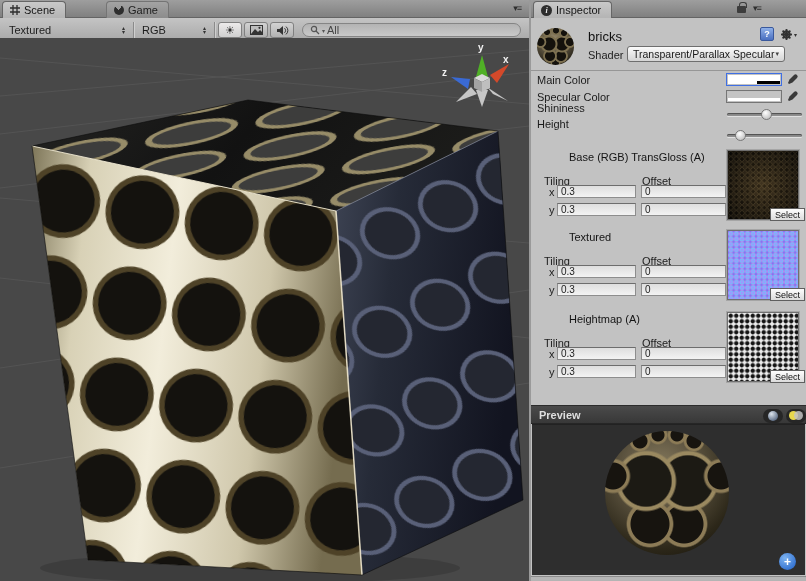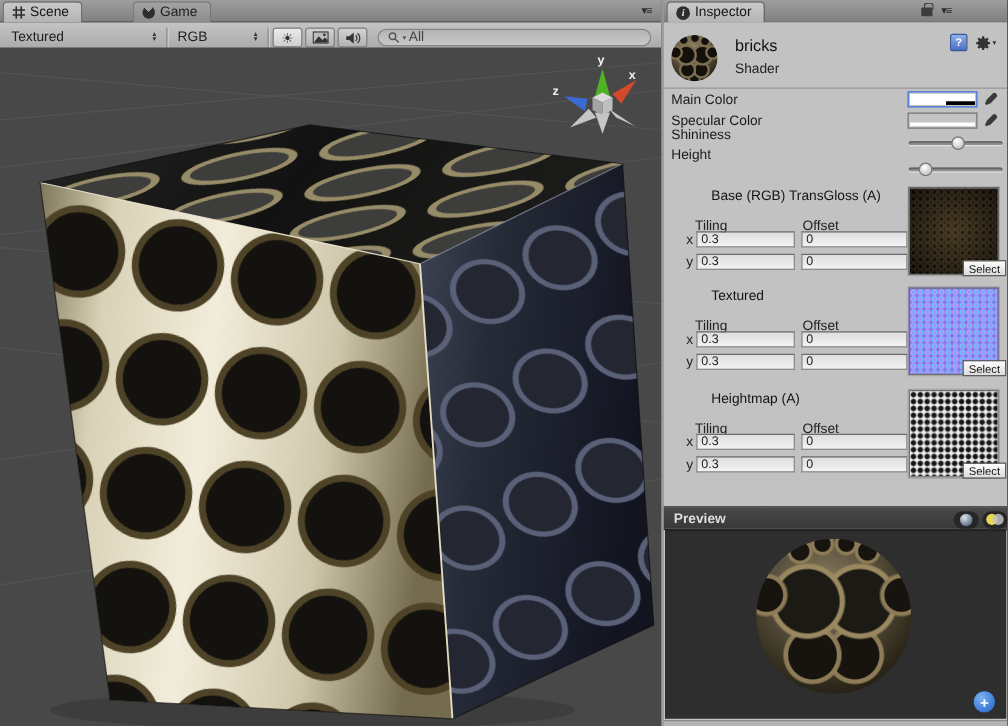--- a/index.html
+++ b/index.html
@@ -90,21 +90,21 @@
 
   .slider { position:absolute; left:196px; width:75px; height:12px; cursor:pointer; }
   .slider .track { position:absolute; left:0; right:0; top:5px; height:3px; border-radius:2px; background:#8e8e8e;
                    box-shadow:inset 0 1px 1px rgba(0,0,0,.45), 0 1px 0 rgba(255,255,255,.5); }
   .slider .knob { position:absolute; top:1px; width:11px; height:11px; border-radius:50%;
                   background:radial-gradient(circle at 40% 32%, #ffffff, #c9c9c9 70%, #adadad); border:1px solid #787878; }
 
   .slot { position:absolute; left:0; right:0; height:78px; }
   .slot-label { position:absolute; left:6px; top:0; color:#141414;padding-left:32px; }
   .col-head { position:absolute; top:24px; color:#222; }
-  .col-head.t { left:25px;text-align:right; } .col-head.o { left:111px; }
+  .col-head.t { left:13px;text-align:right; } .col-head.o { left:111px; }
   .axis { position:absolute; color:#222; }
   .axis.x1 { left:18px; top:35px; } .axis.y1 { left:18px; top:53px; }
   .field { position:absolute; height:13px; border:1px solid #8d8d8d; border-top-color:#6d6d6d;
            background:linear-gradient(#dedede,#f3f3f3); font-size:10px; color:#222; padding:0 3px;
            font-family:"Liberation Sans", sans-serif; outline:none; }
   .f-tx { left:26px; width:79px; } .f-ox { left:110px; width:85px; }
   .r1 { top:34px; } .r2 { top:52px; }
   .thumb { position:absolute; left:196px; top:-1px; width:72px; height:70px; border:1px solid #6f6f6f;
            box-shadow:0 0 0 1px #a5a5a5; cursor:pointer; }
   .thumb-base { background-color:#241e15;
@@ -306,20 +306,24 @@
         <span>▾</span><span>≡</span>
       </div>
     </div>
 
     <div class="insp-body">
 
       <div class="mat-header">
         <div class="mat-ball"></div>
         <div class="mat-name">bricks</div>
         <div class="shader-label">Shader</div>
+        <div class="shader-dd">
+          <span>Transparent/Parallax Specular</span>
+          <span class="caret">▾</span>
+        </div>
         <div class="help-btn">?</div>
         <div class="gear-btn">
           <svg width="13" height="13">
             <circle cx="6.5" cy="6.5" r="2" fill="#333"></circle>
             <g stroke="#333" stroke-width="1.8">
               <line x1="6.5" y1="1" x2="6.5" y2="12"></line>
                 <line x1="1" y1="6.5" x2="12" y2="6.5"></line>
               <line x1="2.6" y1="2.6" x2="10.4" y2="10.4"></line>
                 <line x1="10.4" y1="2.6" x2="2.6" y2="10.4"></line>
             </g>

